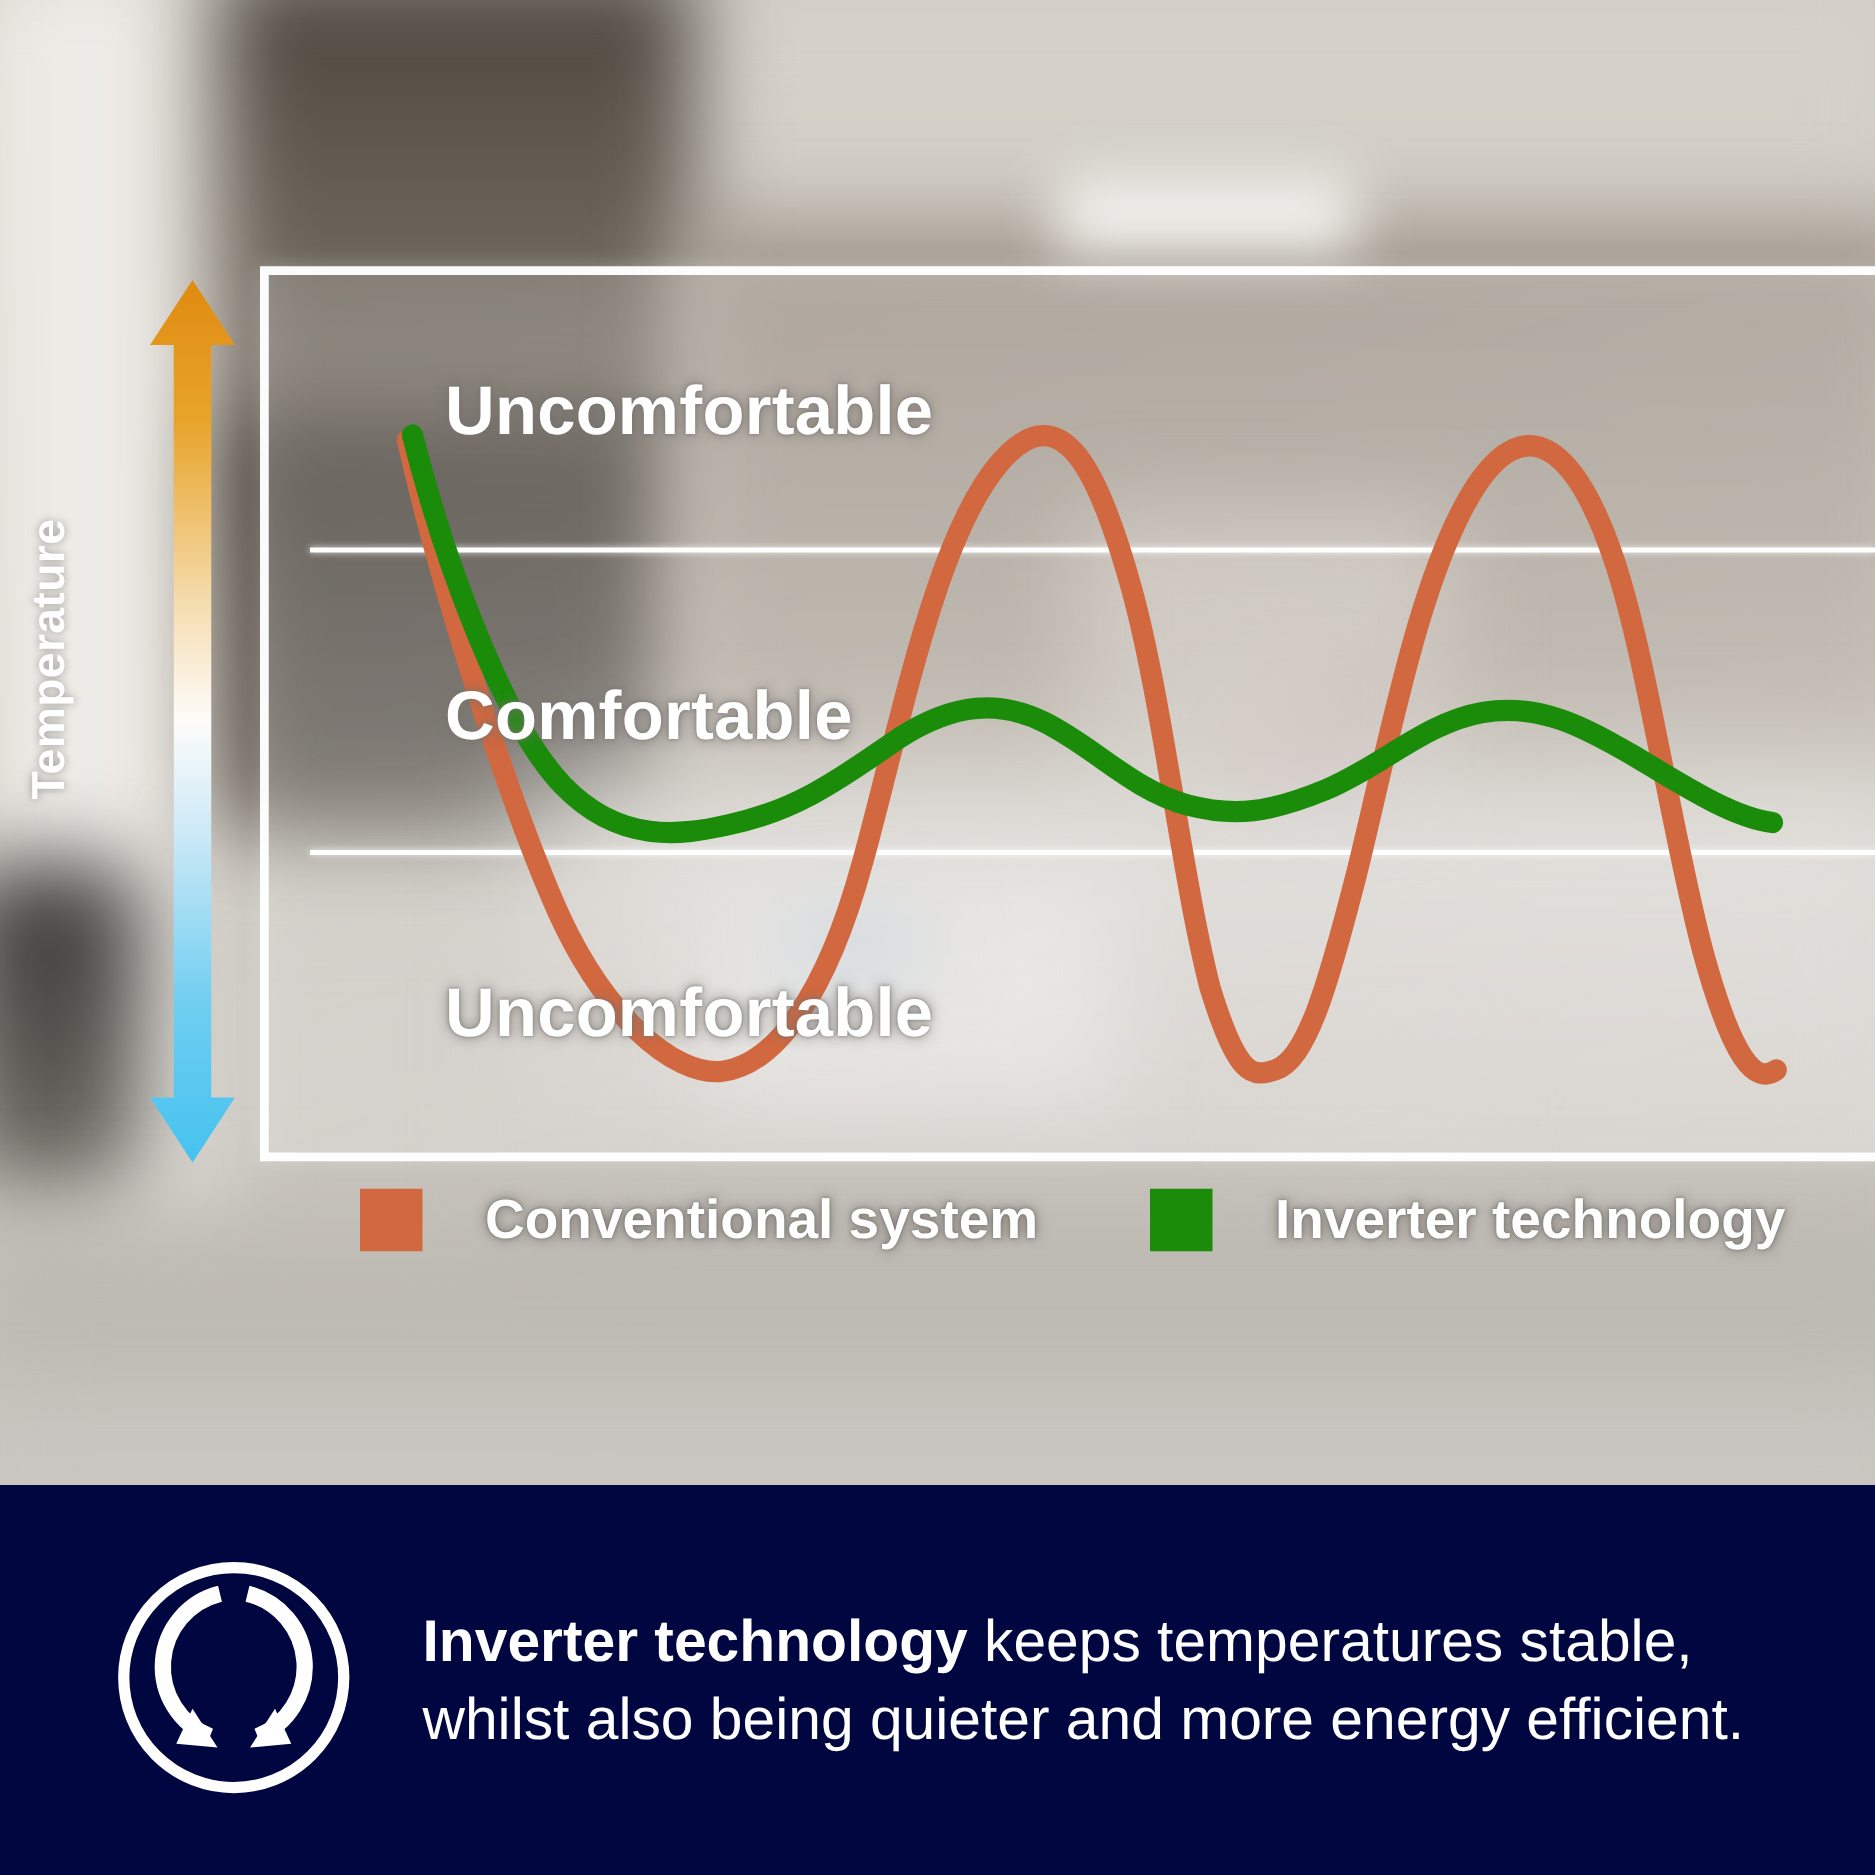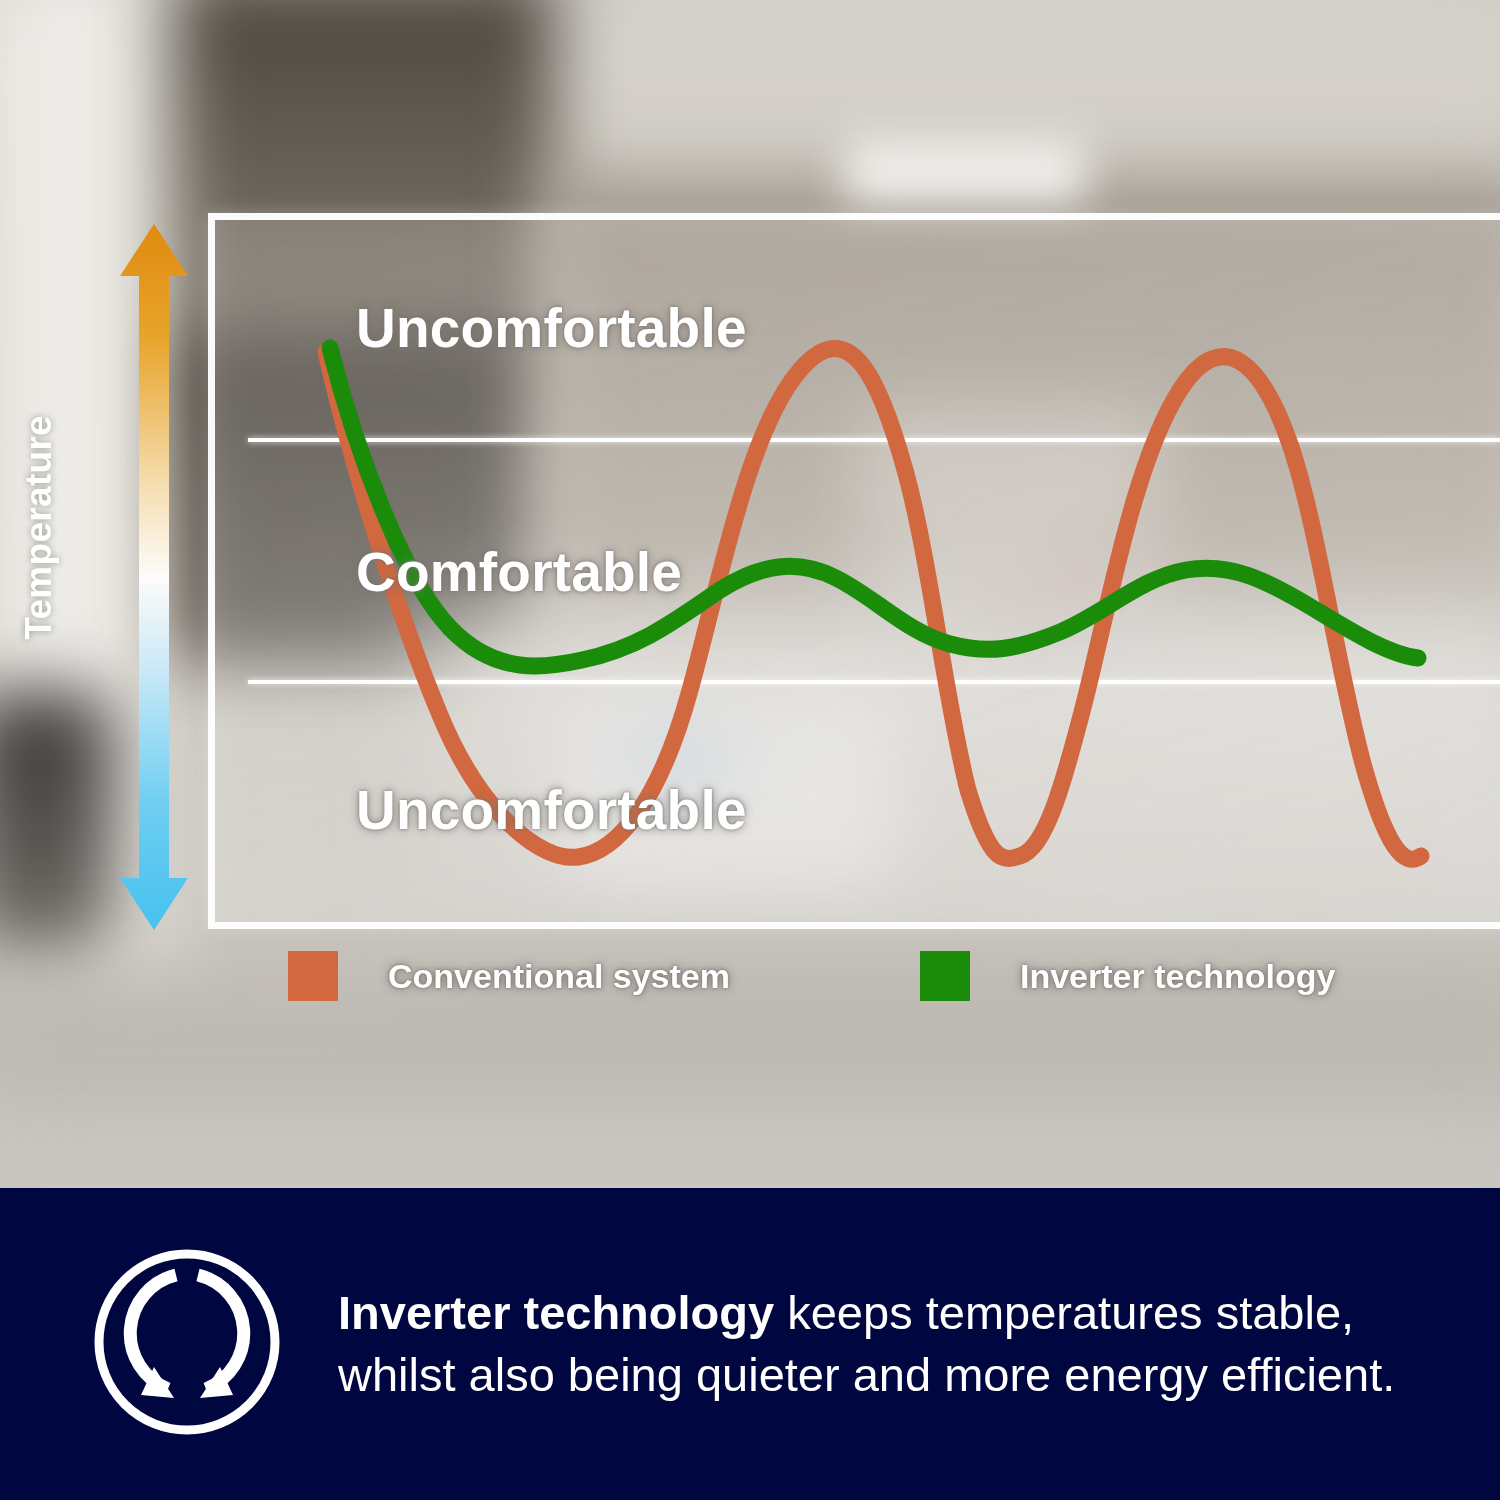--- a/index.html
+++ b/index.html
@@ -41,21 +41,21 @@
 
   
   .clabel{position:absolute;color:#fff;font-weight:600;font-size:55px;
           letter-spacing:.2px;white-space:nowrap;
           text-shadow:0 0 10px rgba(120,115,110,.85),0 0 3px rgba(120,115,110,.9);}
 
   
   .legend{position:absolute;left:208px;top:948px;width:1292px;height:56px;}
   .legend-item{position:absolute;display:flex;align-items:center;height:56px;}
   .swatch{width:50px;height:50px;display:block;}
-  .legend-text{margin-left:50px;color:#fff;font-size:34px;font-weight:600;
+  .legend-text{margin-left:50px;color:#fff;font-size:44px;font-weight:600;
                white-space:nowrap;
                text-shadow:0 0 10px rgba(110,105,100,.9),0 0 3px rgba(110,105,100,.9);}
 
   
   .banner{position:absolute;left:0;top:1188px;width:1500px;height:312px;
           background:#000640;display:flex;align-items:center;}
   .banner-icon{margin-left:88px;flex:0 0 auto;}
   .banner-text{margin-left:52px;color:#ffffff;font-size:47px;line-height:1.33;
                max-width:1100px;font-weight:400;}
   .banner-text b{font-weight:700;}

